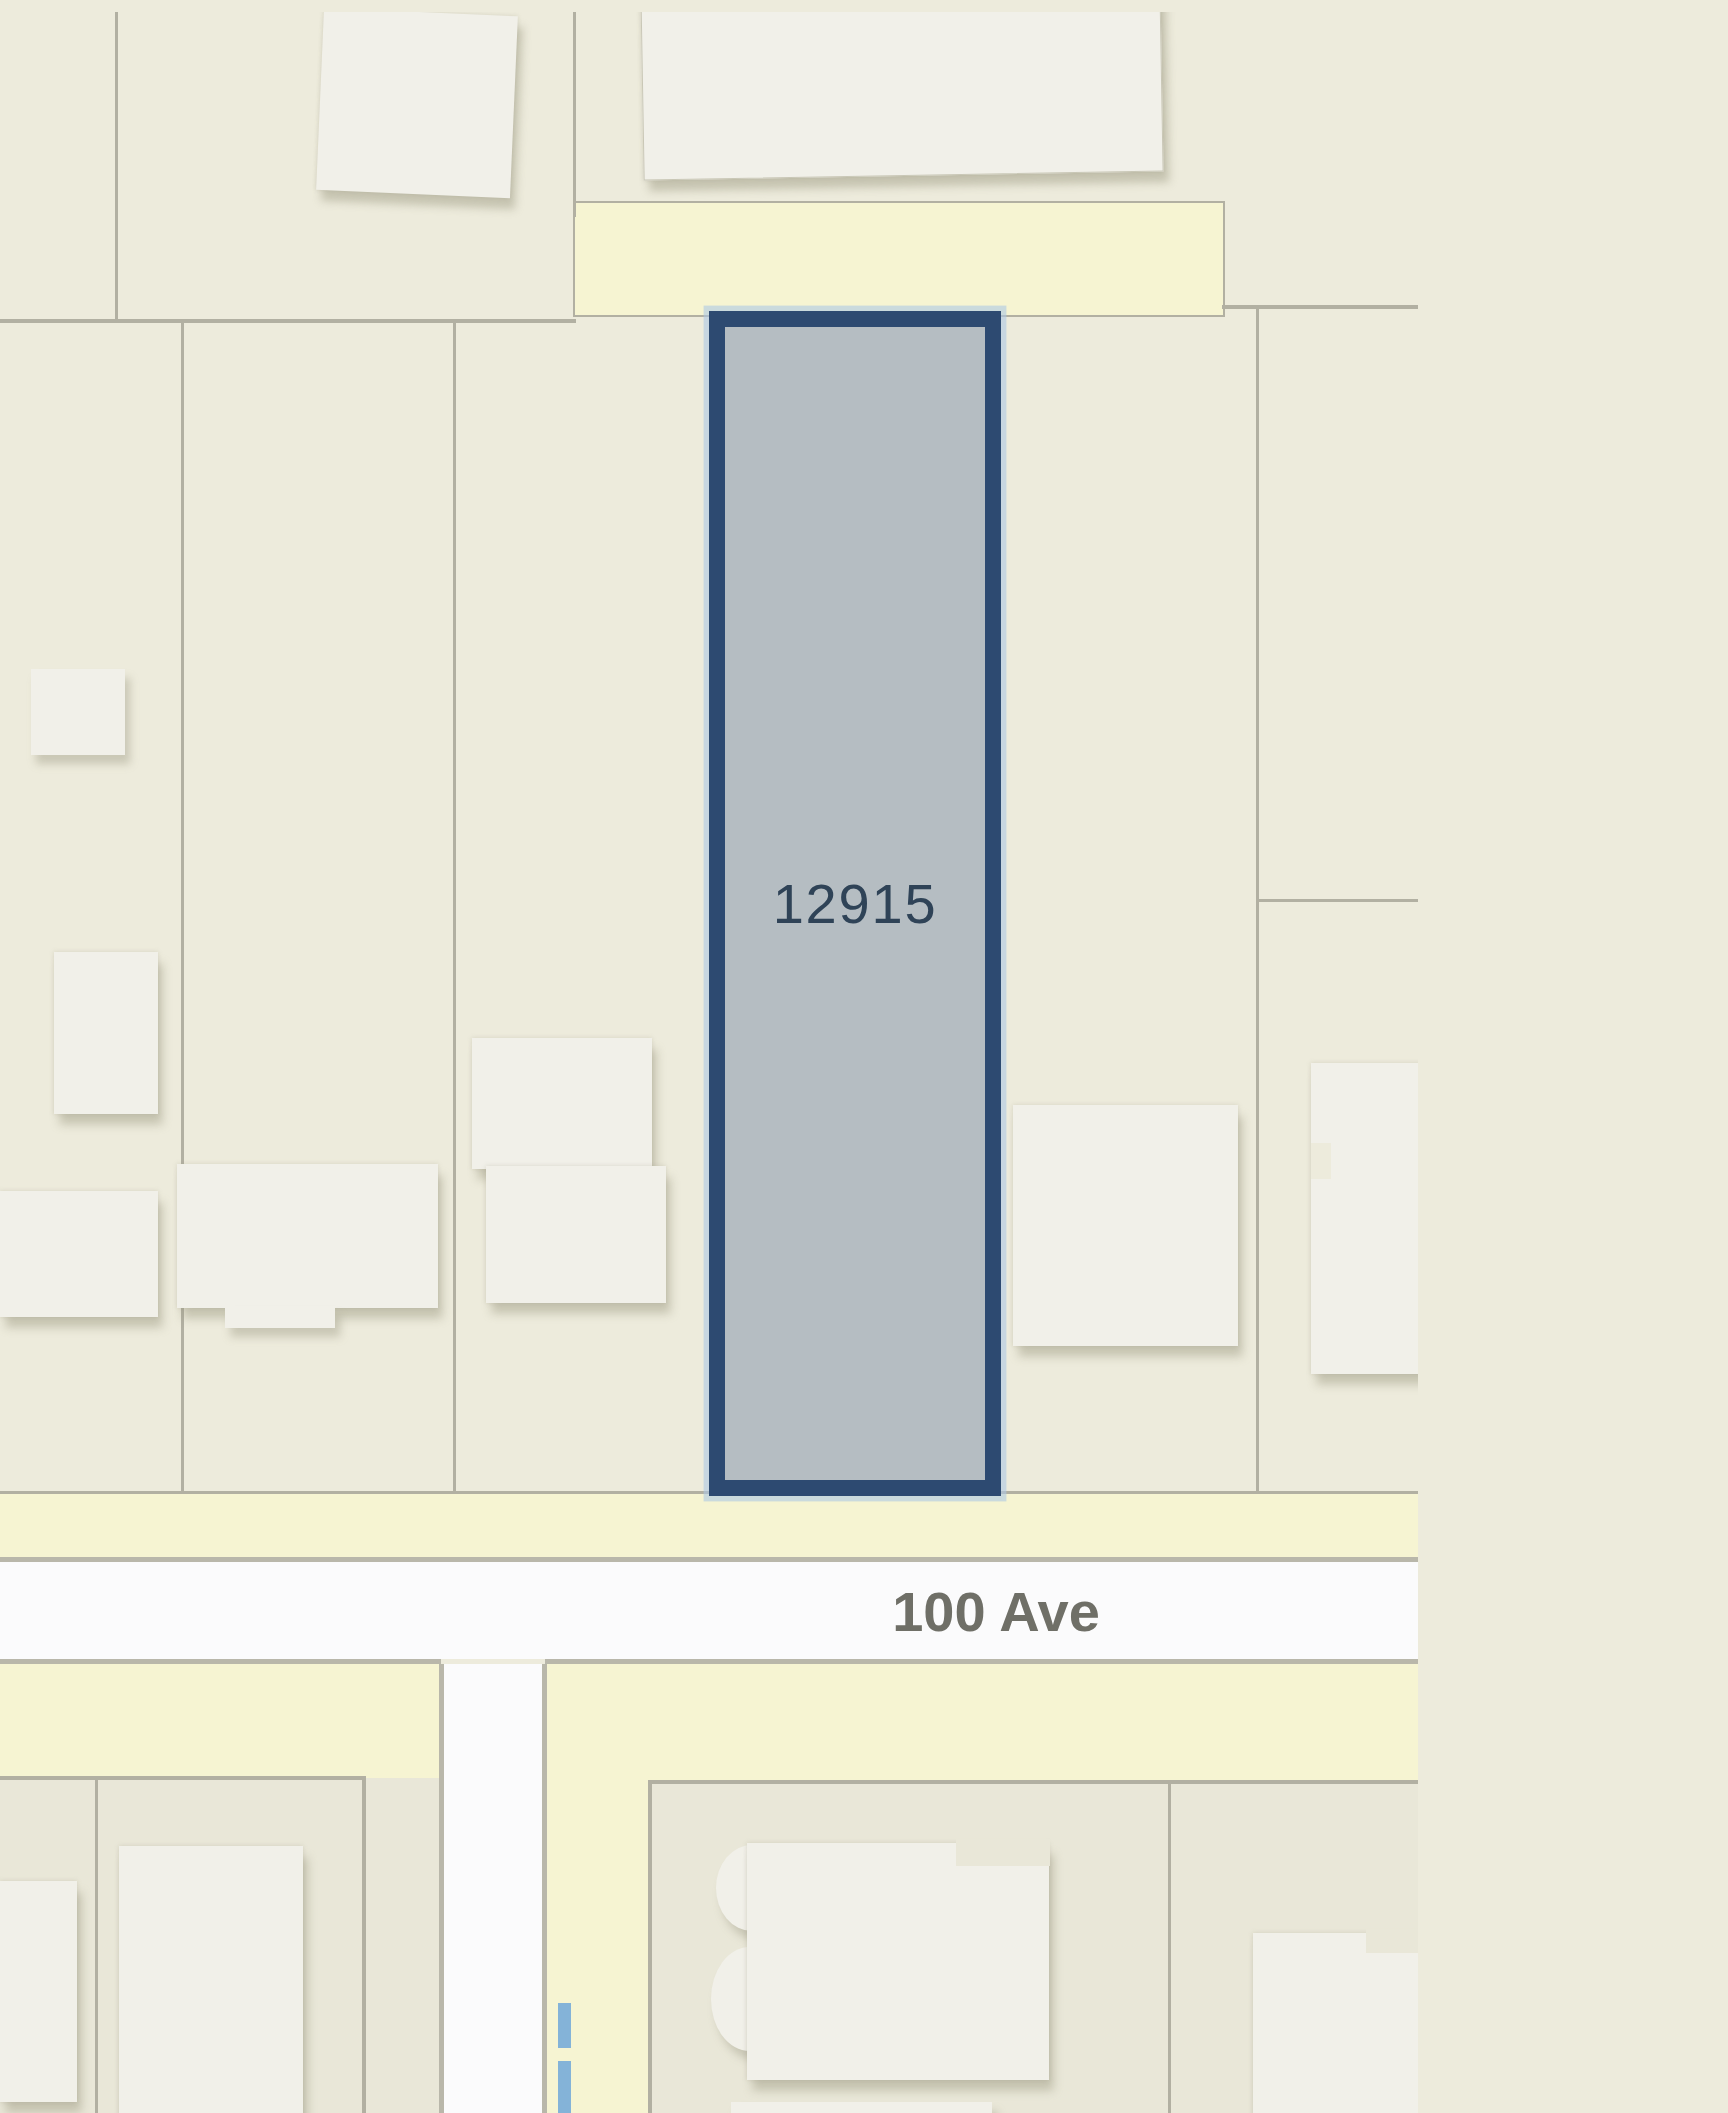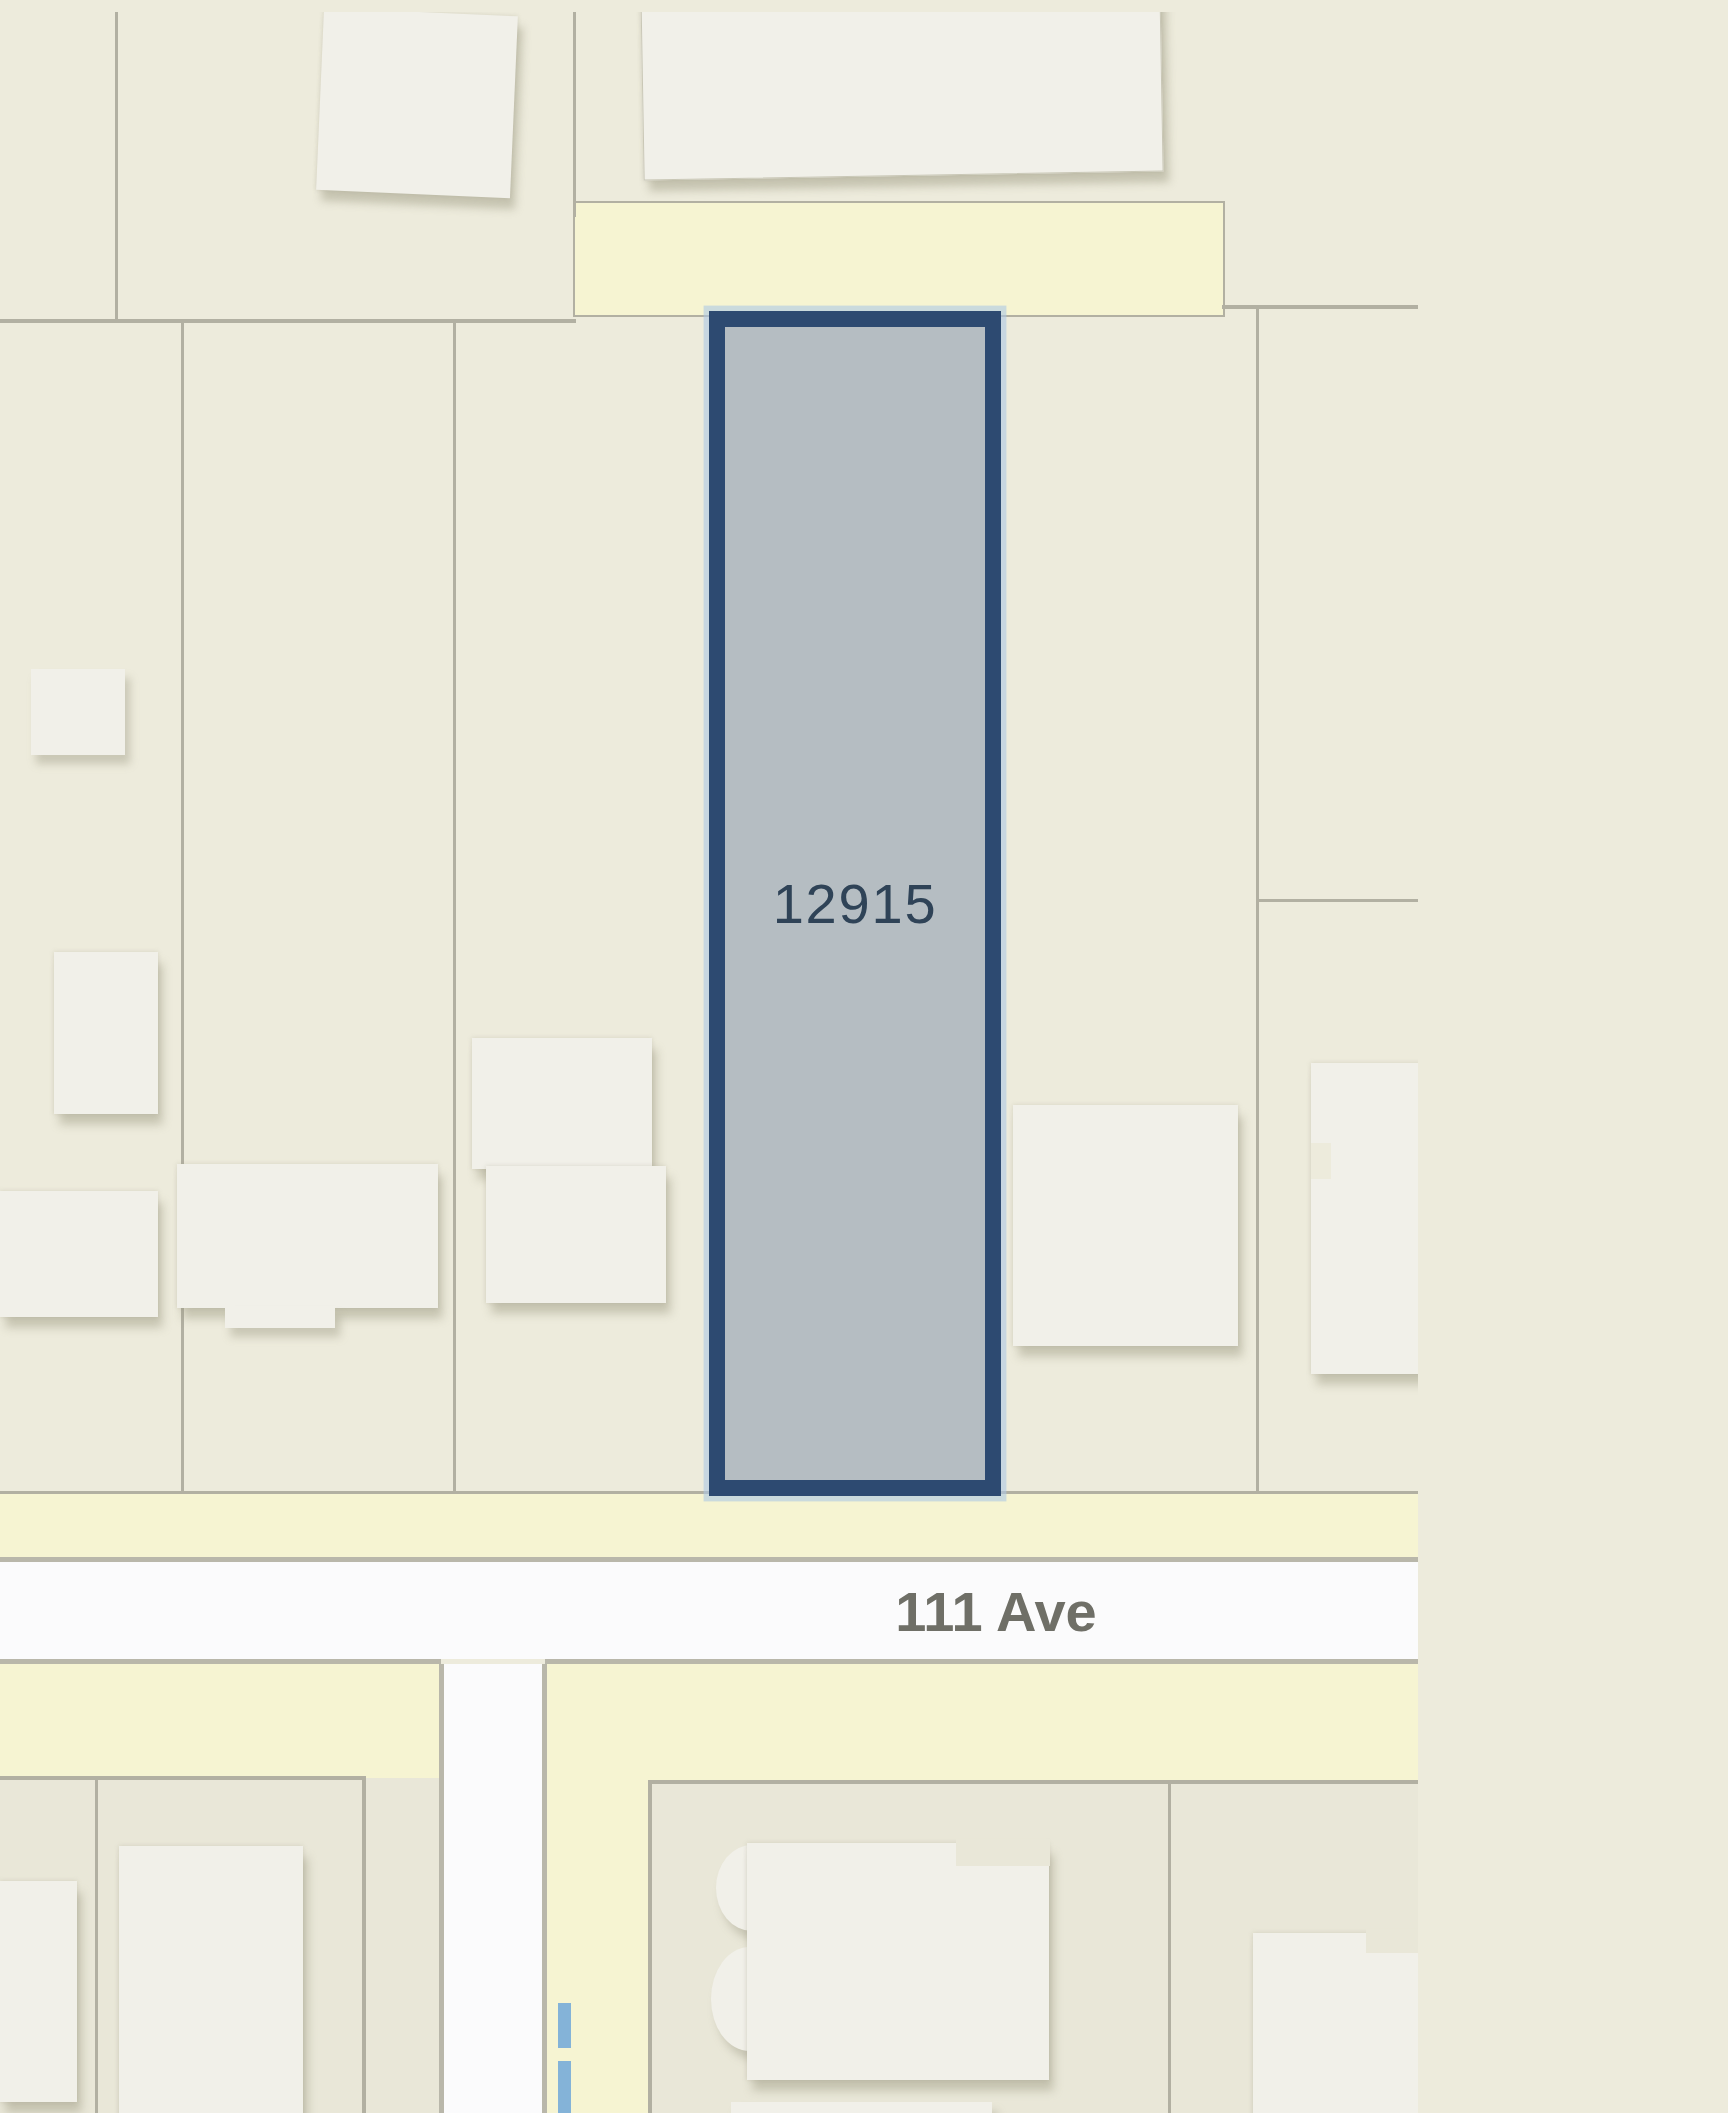--- a/index.html
+++ b/index.html
@@ -112,16 +112,16 @@
   <div class="bld flat" style="left:731px;top:2090px;width:261px;height:23.4px;"></div>
 
   <div class="bld" style="left:1253px;top:1921px;width:211px;height:193px;"></div>
   <div class="cut" style="left:1366px;top:1917px;width:97px;height:24px;background:var(--bg-cream-dark);"></div>
   <div class="bld" style="left:1557px;top:1906px;width:137px;height:207px;"></div>
 
   <div class="selected" style="left:709px;top:299px;width:292px;height:1185px;">
     <span class="lot-label">12915</span>
   </div>
 
-  <div class="street-label" style="left:996px;top:1599px;">111 Ave</div>
+  <div class="street-label" style="left:996px;top:1599px;">100 Ave</div>
 
 </div>
 
 
 </body></html>

